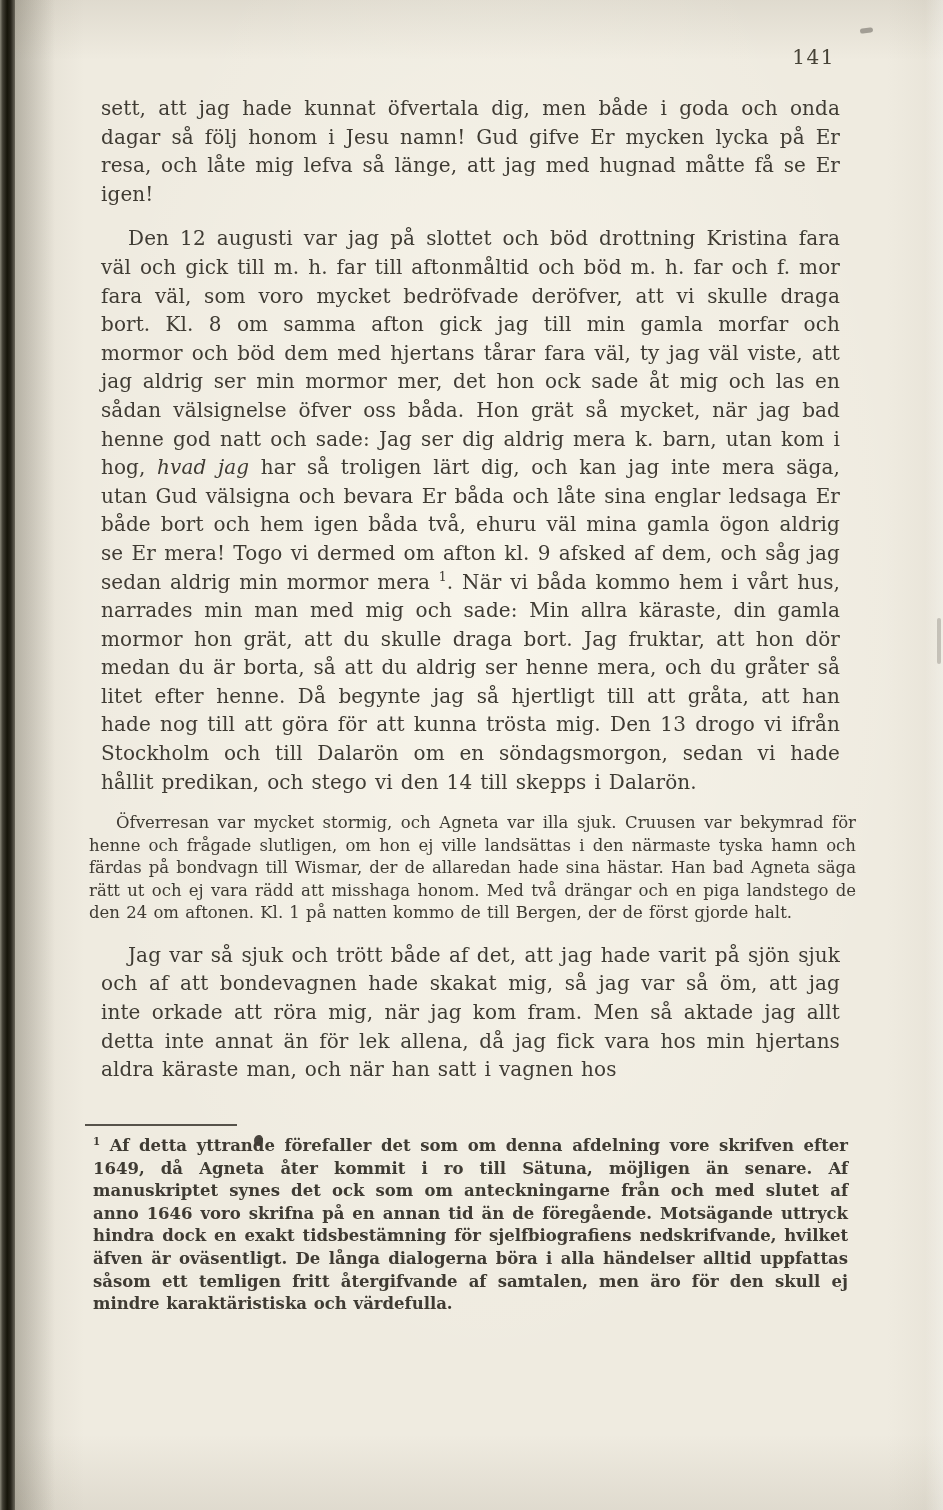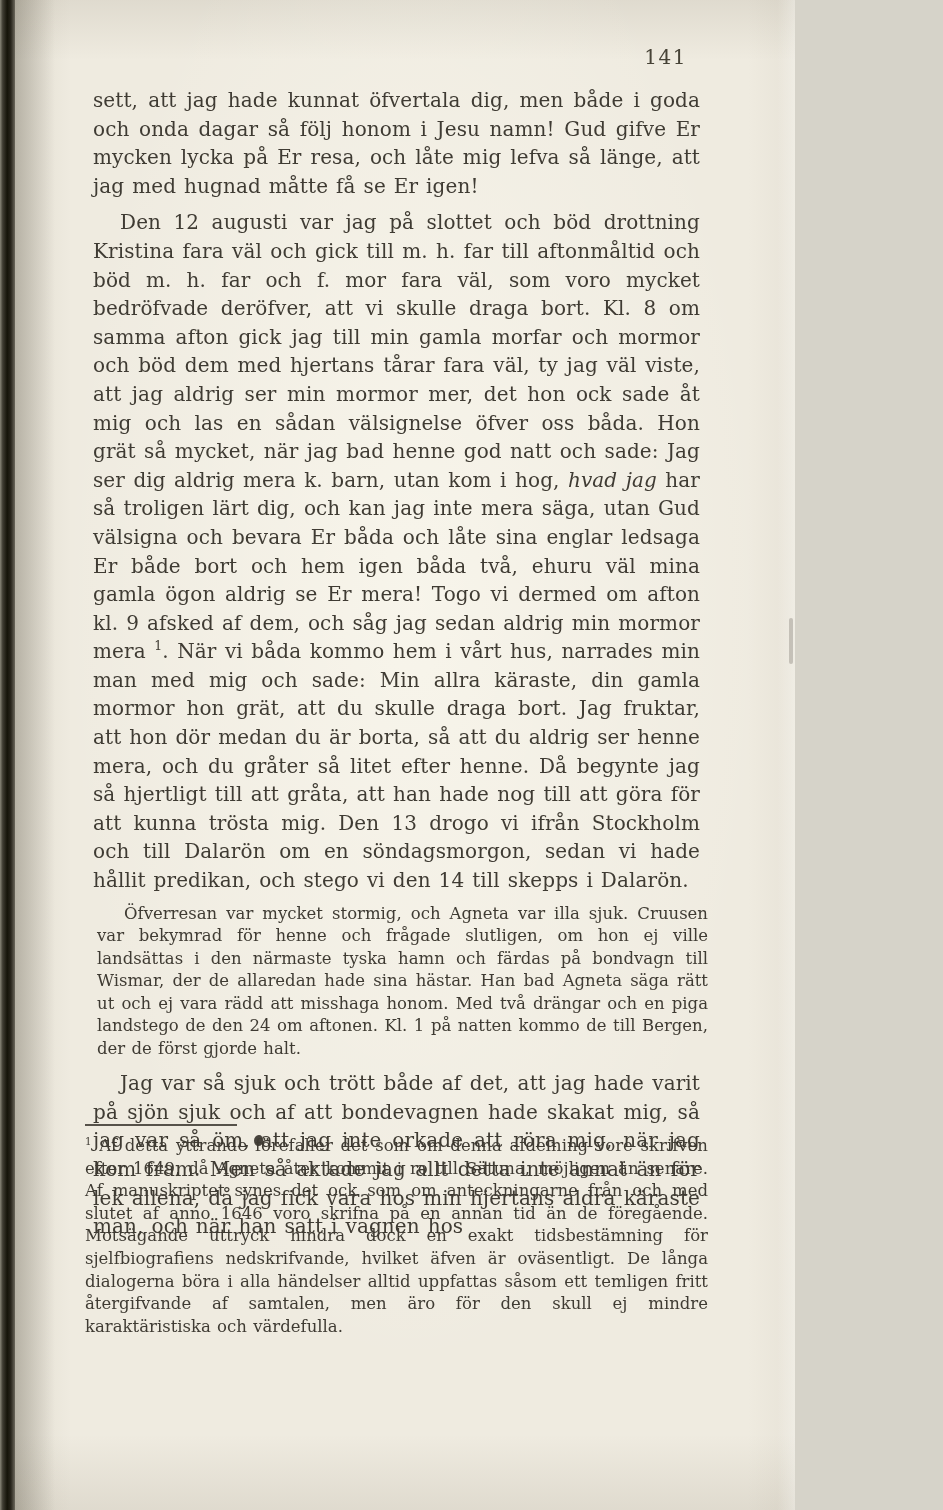--- a/index.html
+++ b/index.html
@@ -3,21 +3,21 @@
 <meta charset="utf-8">
 <style>
   html, body { margin: 0; padding: 0; }
   body {
     width: 943px; height: 1510px;
     background: #d6d3c9;
     font-family: "DejaVu Serif", serif;
   }
   .scan {
     position: relative;
-    width: 795px; height: 1510px;
+    width: 943px; height: 1510px;
     overflow: hidden;
     color: #3f3b33;
     background-color: #efebe0;
     background-image:
       radial-gradient(ellipse at 52% 40%, rgba(255,253,244,0.55) 0%, rgba(255,253,244,0) 60%),
       linear-gradient(90deg, rgba(110,100,80,0.14) 0%, rgba(110,100,80,0) 9%, rgba(110,100,80,0) 94%, rgba(110,100,80,0.06) 100%),
       linear-gradient(180deg, rgba(110,100,80,0.12) 0%, rgba(110,100,80,0) 4%, rgba(110,100,80,0) 95%, rgba(110,100,80,0.12) 100%);
   }
   .binding-edge {
     position: absolute; left: 0; top: 0; bottom: 0; width: 15px;
@@ -33,42 +33,42 @@
   }
   .page-number {
     position: absolute; top: 45px; right: 108px;
     font-size: 20px; letter-spacing: 1.5px; color: #474337;
   }
   .text-block {
     position: absolute; left: 85px; right: 87px; top: 78px;
     text-align: justify;
   }
   .body-para {
-    margin: 8px;
+    margin: 16px;
     font-size: 20px; line-height: 28.6px;
     word-spacing: 1.5px; letter-spacing: 0.1px;
   }
   .indent { text-indent: 27px; }
   .petit-para {
-    margin: 7px 0 9px 12px;
+    margin: 7px 0 9px 4px;
     font-size: 16.5px; line-height: 22.5px;
     word-spacing: 1px;
   }
   .footnote-block {
     position: absolute; left: 85px; right: 87px; top: 1124px;
   }
   .footnote-rule {
     width: 152px; height: 2px;
     background: #56524a;
     margin: 0 0 9px 0;
   }
   .footnote-text {
-    margin: 0;
+    margin: 8px;
     font-size: 16.5px; line-height: 22.6px;
-    text-align: justify; word-spacing: 1px;
+    text-align: justify; word-spacing: 1px; font-weight: bold;
   }
   sup { font-size: 0.62em; line-height: 0; }
   i { }
   .blemish-1 {
     position: absolute; left: 860px; top: 28px; width: 13px; height: 5px;
     background: rgba(105,102,94,0.55); border-radius: 3px; transform: rotate(-8deg);
   }
   .blemish-2 {
     position: absolute; right: 2px; top: 618px; width: 4px; height: 46px;
     background: rgba(120,115,105,0.35); border-radius: 2px;

